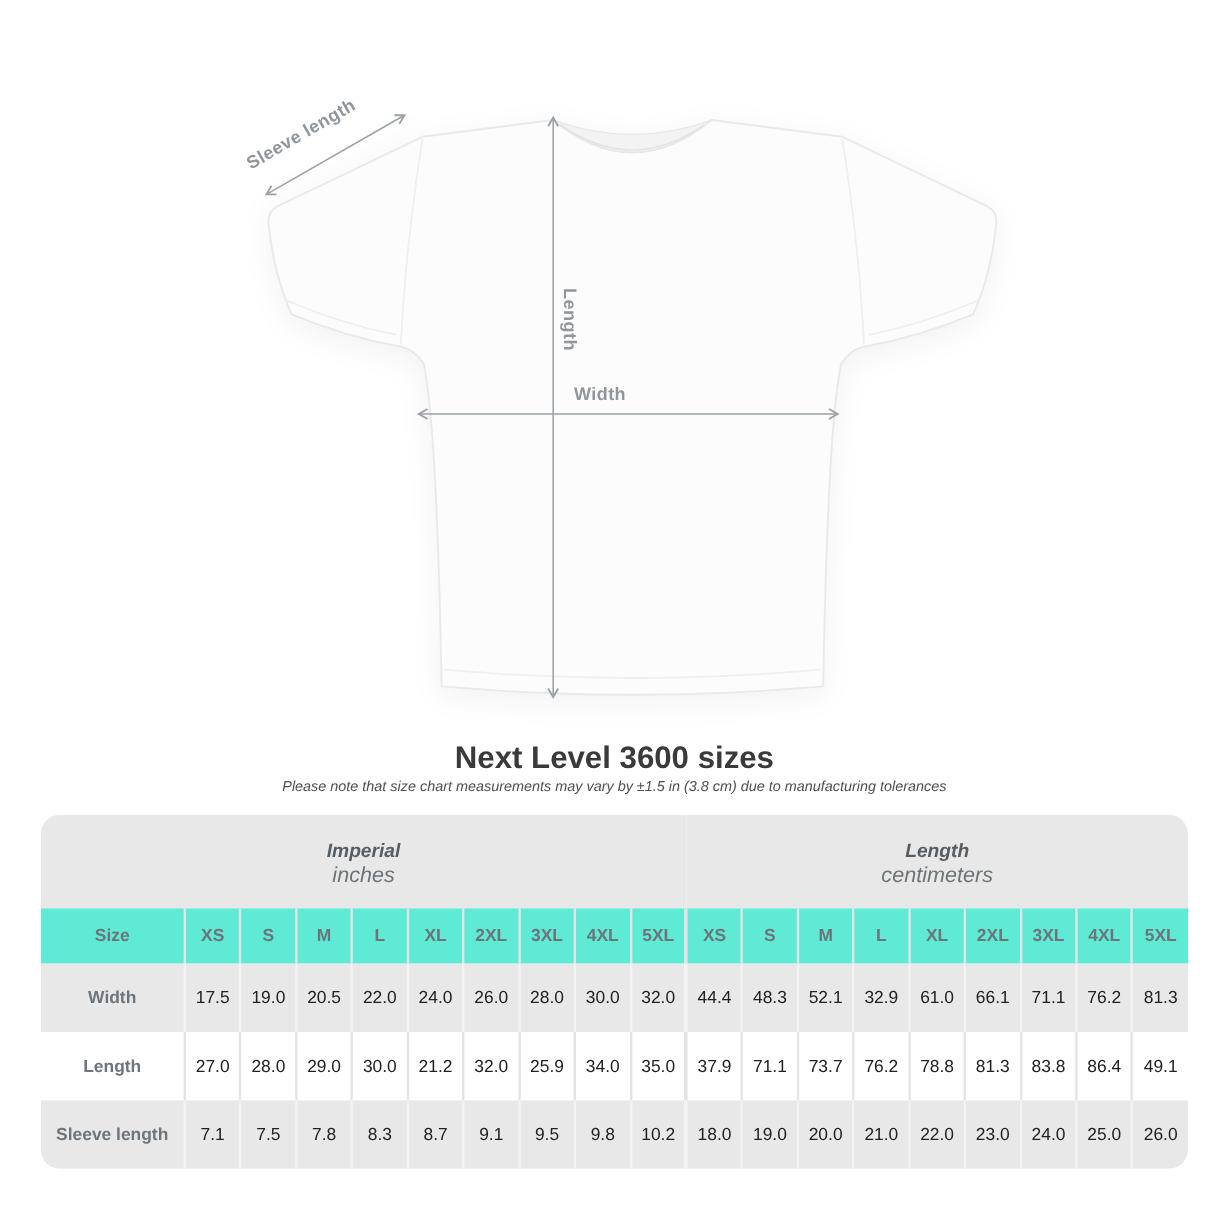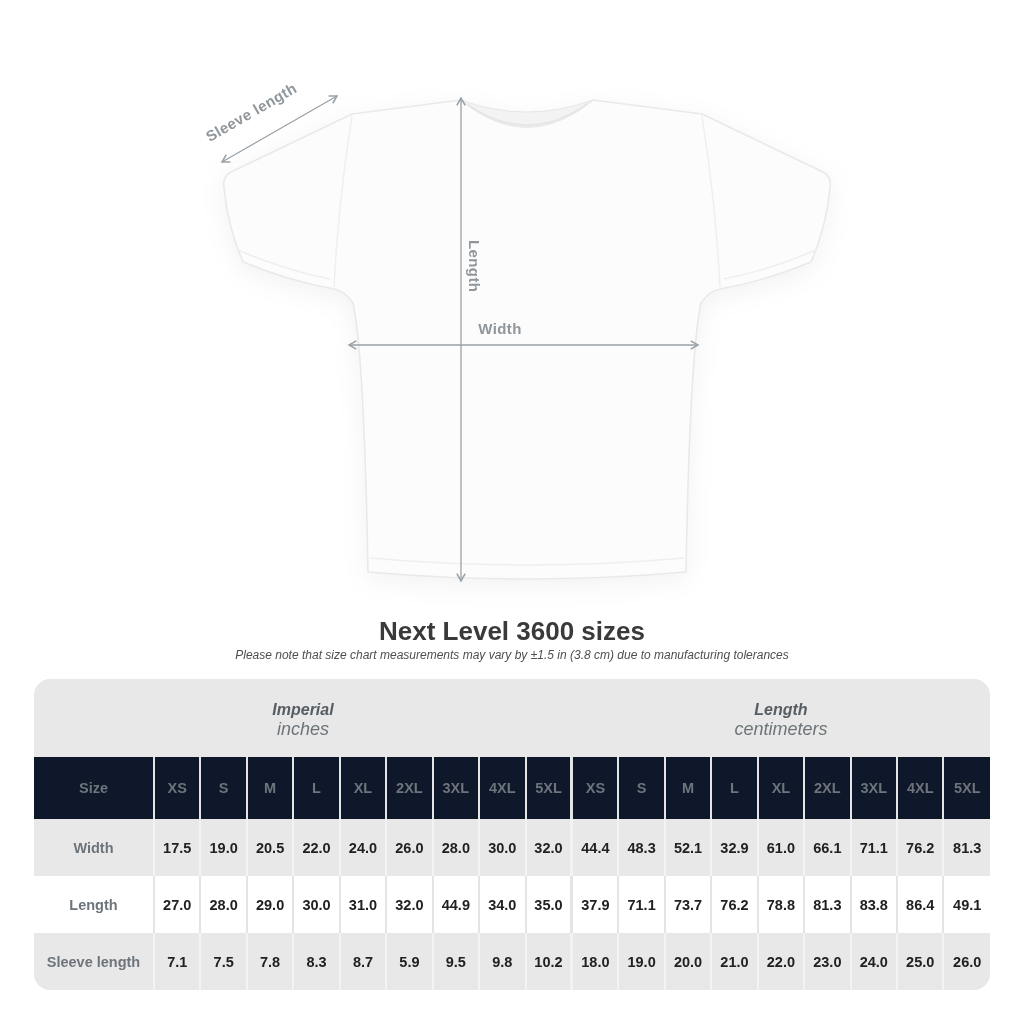--- a/index.html
+++ b/index.html
@@ -33,25 +33,25 @@
   h1.title{margin:6px 0 4px;text-align:center;font-size:26px;line-height:26px;color:var(--title-text);}
   p.note{margin:0 0 17px;text-align:center;font-style:italic;font-size:12px;color:var(--note-text);}
   
   .card{margin:0 34px;border-radius:16px;overflow:hidden;}
   table.sizes{width:100%;table-layout:fixed;border-collapse:collapse;}
   col.c-label{width:120px;}
   th,td{padding:0;text-align:center;vertical-align:middle;font-size:14.5px;}
   tr.band-row th{background:var(--band-bg);height:78px;}
   .g-name{font-size:16px;font-weight:bold;font-style:italic;color:#565d63;line-height:21px;}
   .g-unit{font-size:18px;font-style:italic;font-weight:normal;color:#6d7478;line-height:18px;}
-  tr.sizes-row{height:62px;background:#0f172a;}
+  tr.sizes-row{height:46px;background:#5eead4;}
   tr.data-row{height:57px;background:#ffffff;}
   tr.gray{background:var(--row-stripe);}
   th.rowlab,th.sizehead{font-weight:bold;color:var(--header-text);}
-  td.val{font-weight:bold;color:var(--value-text);}
+  td.val{font-weight:normal;color:var(--value-text);}
   tr.gridrow > *:not(:first-child){border-left:2px solid var(--sep-on-white);}
   tr.gridrow.gray > *:not(:first-child){border-left-color:var(--sep-on-gray);}
   tr.gridrow > .metric-start{border-left-width:3px;}
 </style>
 </head>
 <body>
 
 <div class="diagram">
   <svg width="1024" height="612" viewBox="0 0 1024 612" aria-hidden="true">
     <defs>
@@ -180,43 +180,43 @@
           <td class="val">71.1</td>
           <td class="val">76.2</td>
           <td class="val">81.3</td>
         </tr>
         <tr class="data-row gridrow">
           <th class="rowlab">Length</th>
           <td class="val">27.0</td>
           <td class="val">28.0</td>
           <td class="val">29.0</td>
           <td class="val">30.0</td>
-          <td class="val">31.0</td>
+          <td class="val">21.2</td>
           <td class="val">32.0</td>
-          <td class="val">44.9</td>
+          <td class="val">25.9</td>
           <td class="val">34.0</td>
           <td class="val">35.0</td>
           <td class="val metric-start">37.9</td>
           <td class="val">71.1</td>
           <td class="val">73.7</td>
           <td class="val">76.2</td>
           <td class="val">78.8</td>
           <td class="val">81.3</td>
           <td class="val">83.8</td>
           <td class="val">86.4</td>
           <td class="val">49.1</td>
         </tr>
         <tr class="data-row gridrow gray">
           <th class="rowlab">Sleeve length</th>
           <td class="val">7.1</td>
           <td class="val">7.5</td>
           <td class="val">7.8</td>
           <td class="val">8.3</td>
           <td class="val">8.7</td>
-          <td class="val">5.9</td>
+          <td class="val">9.1</td>
           <td class="val">9.5</td>
           <td class="val">9.8</td>
           <td class="val">10.2</td>
           <td class="val metric-start">18.0</td>
           <td class="val">19.0</td>
           <td class="val">20.0</td>
           <td class="val">21.0</td>
           <td class="val">22.0</td>
           <td class="val">23.0</td>
           <td class="val">24.0</td>

